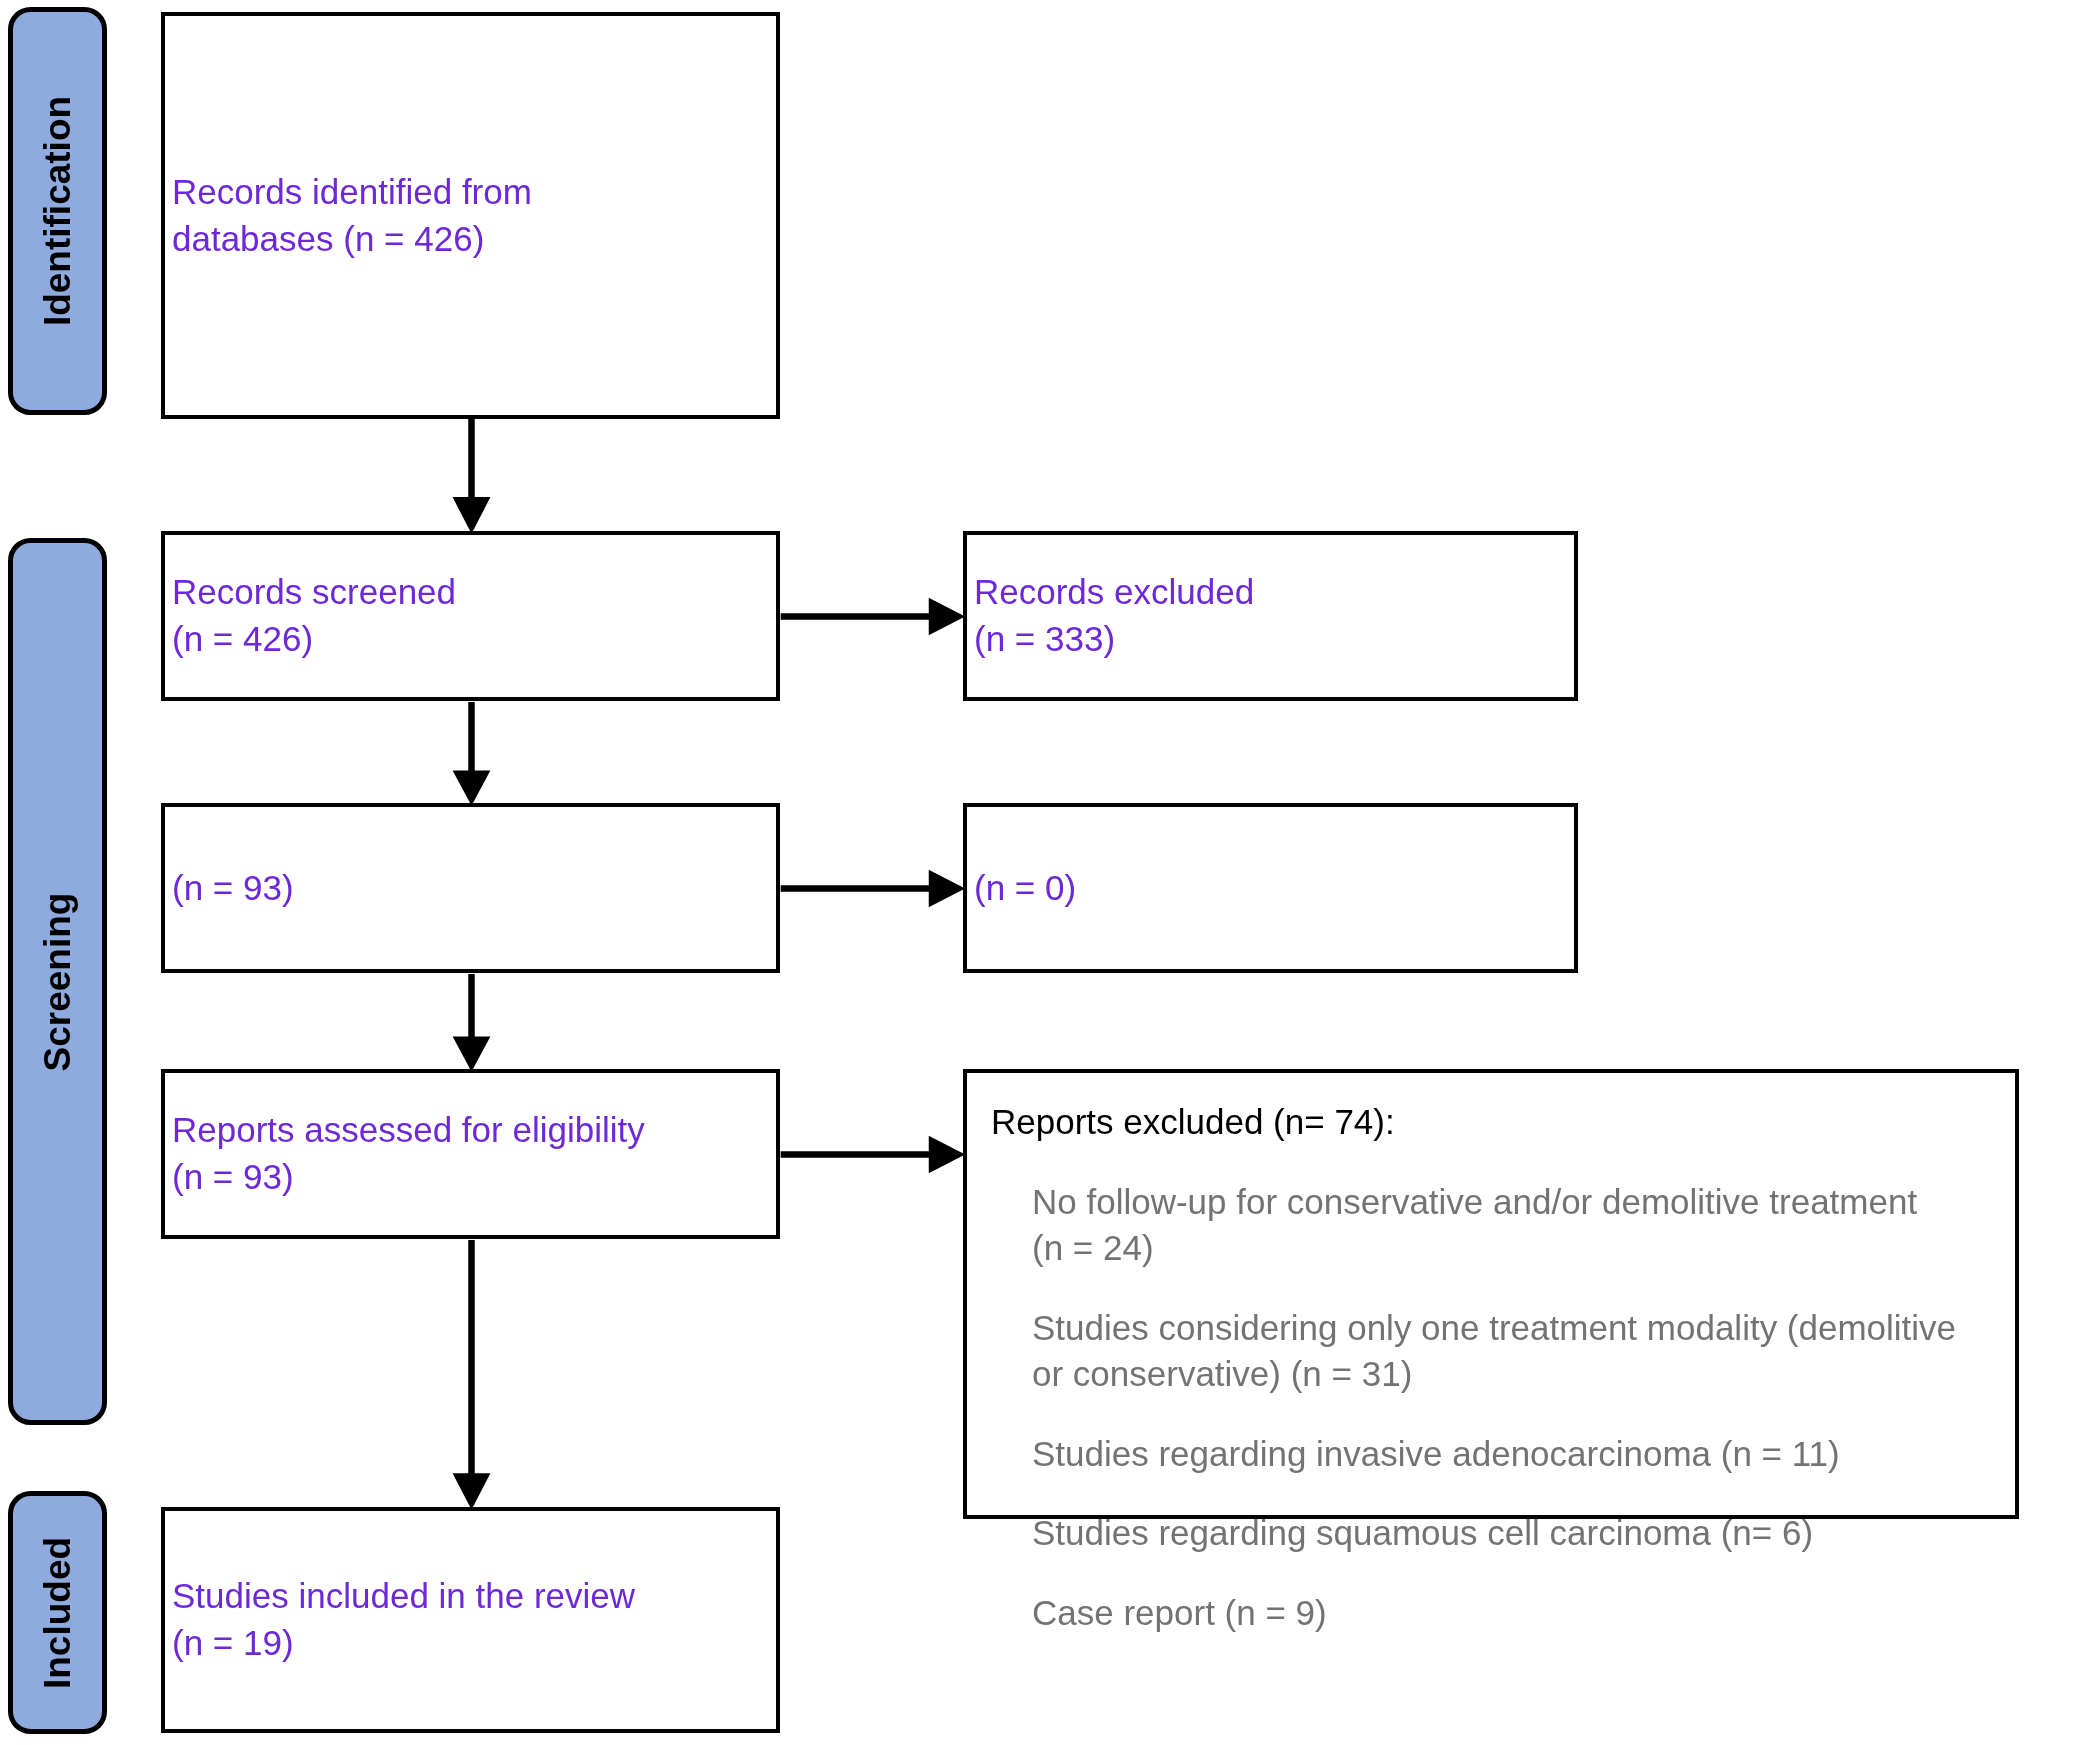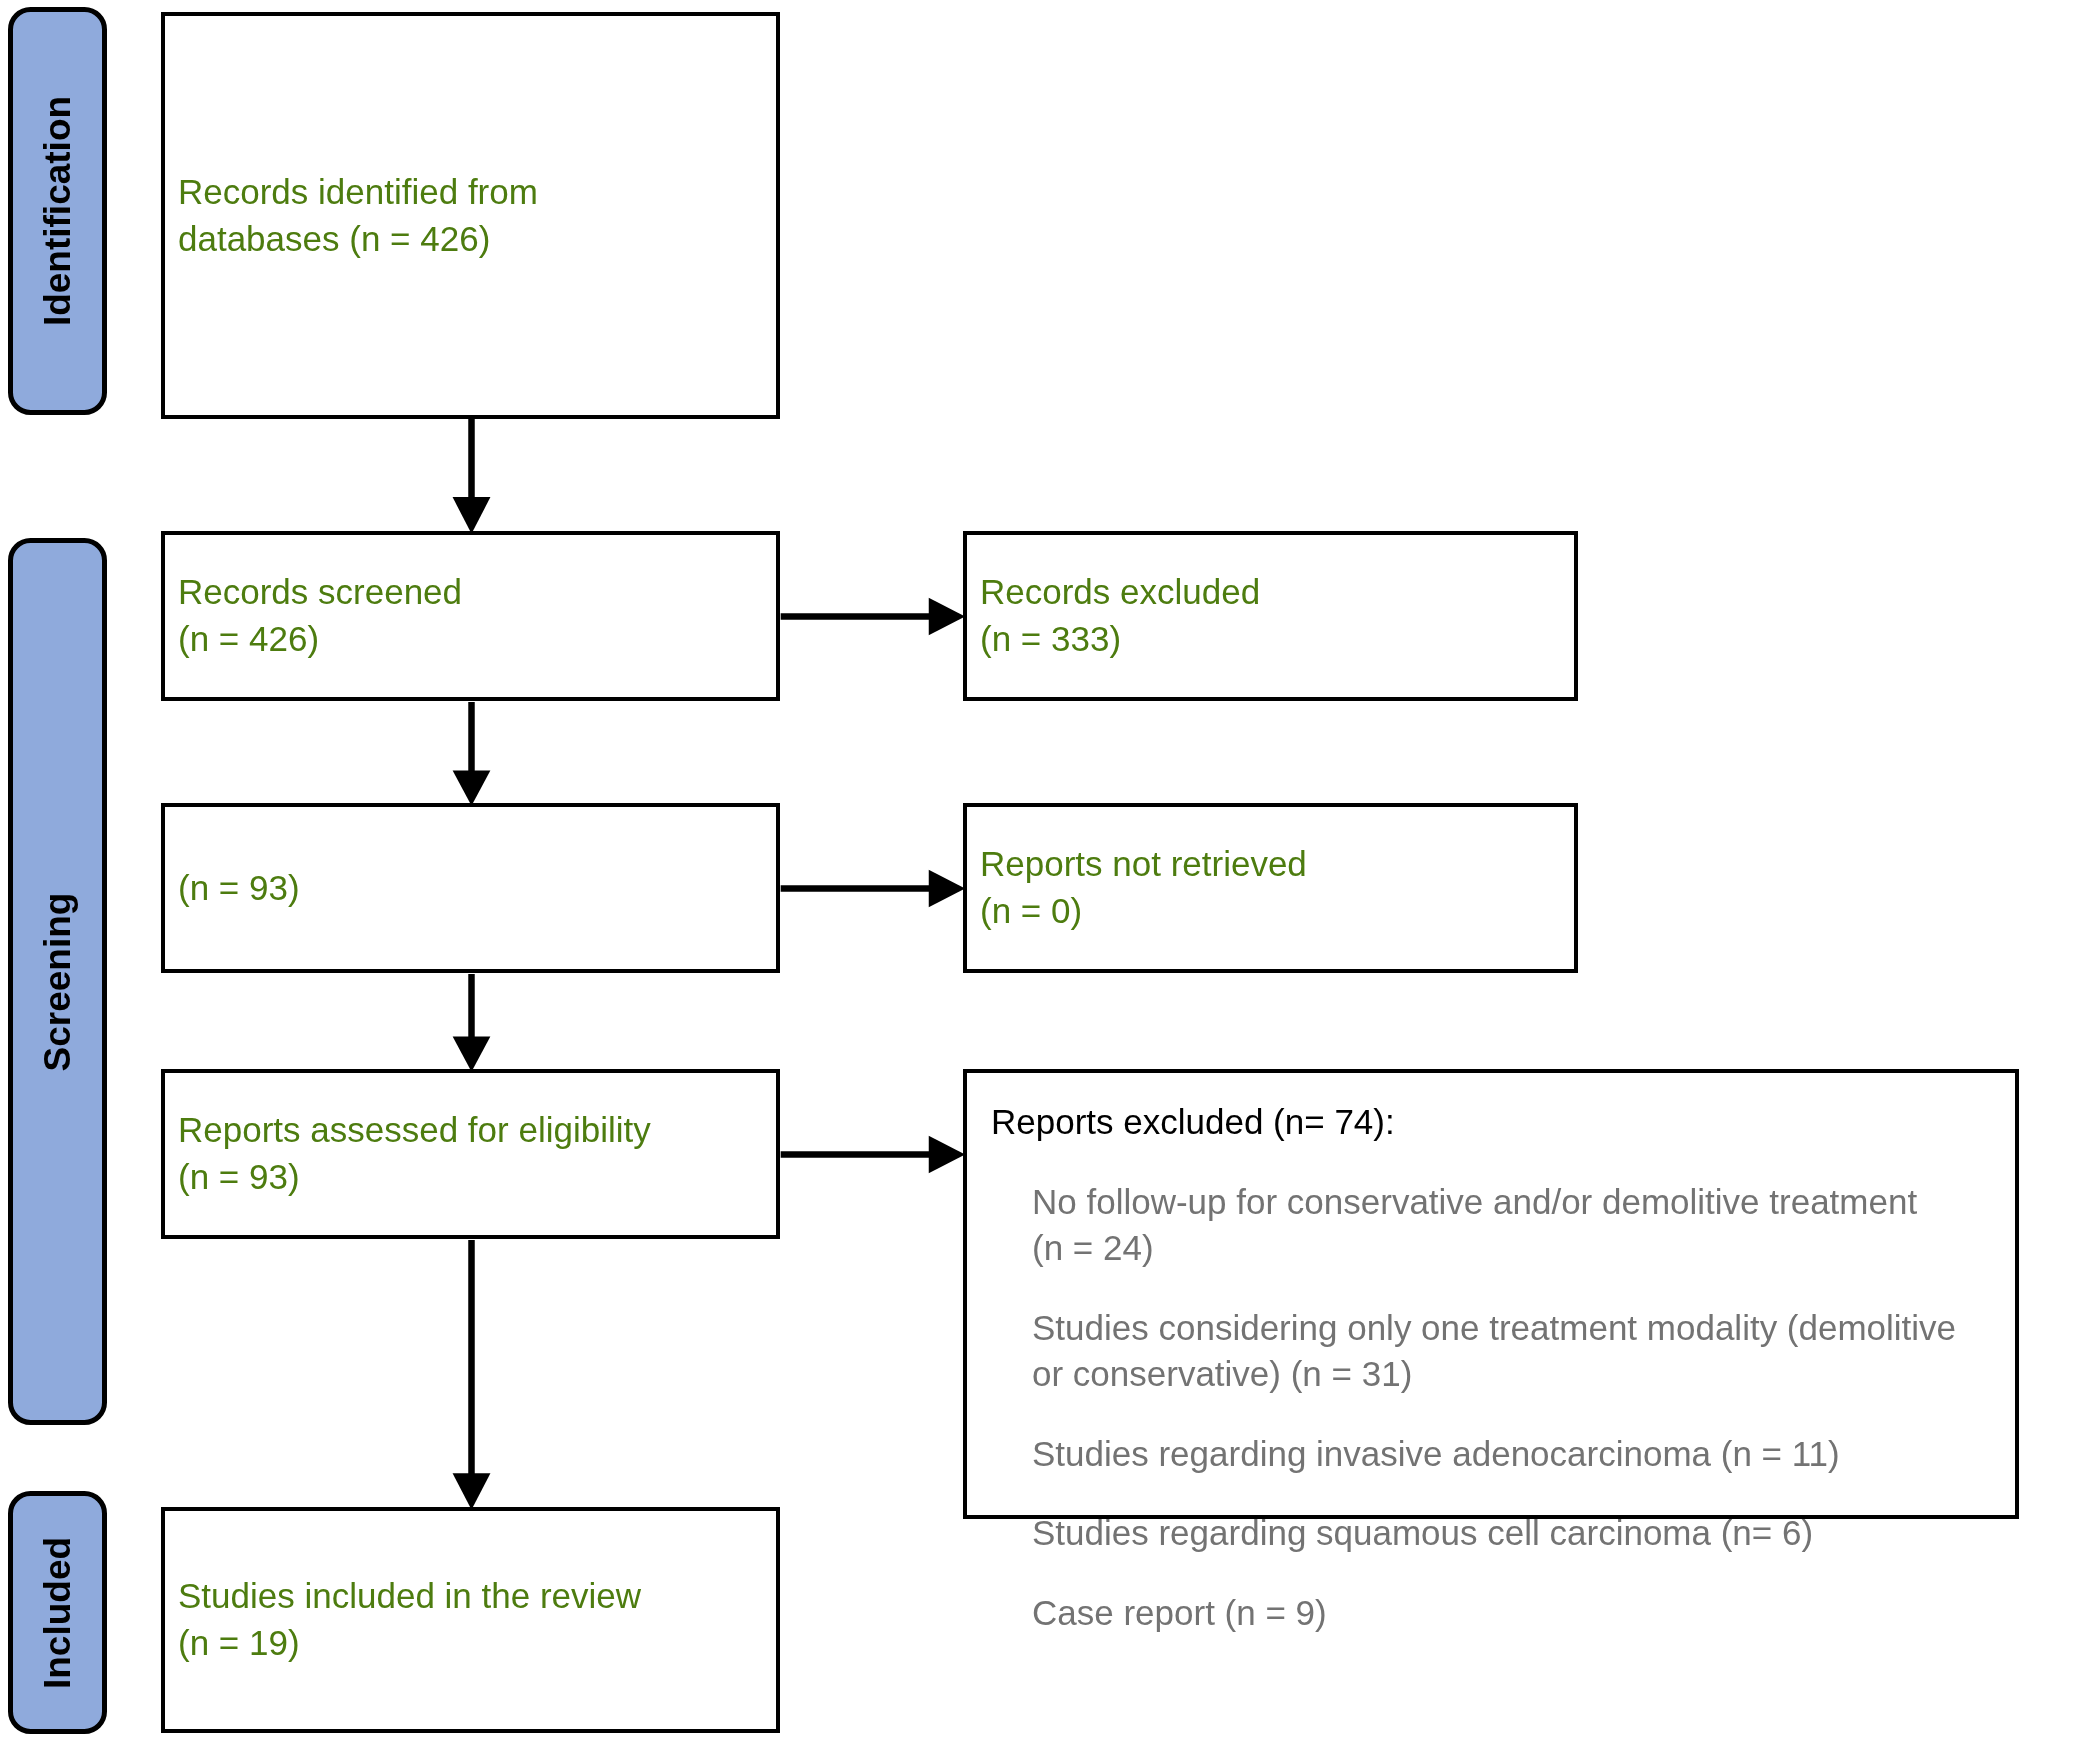--- a/index.html
+++ b/index.html
@@ -42,24 +42,24 @@
   .flow-box {
     position: absolute;
     background: #ffffff;
     border: 4.7px solid #000000;
     box-sizing: border-box;
     display: flex;
     flex-direction: column;
     justify-content: center;
   }
   .flow-box .box-text {
-    padding: 0 13px;
+    padding: 0 7px;
     font-size: 35px;
     line-height: 1.33;
-    color: #4d7c0f;
+    color: #6d28d9;
   }
   .flow-box .box-text .ln {
     display: block;
     white-space: nowrap;
   }
 
   
   .excl-box {
     position: absolute;
     background: #ffffff;
@@ -143,21 +143,20 @@
 
   <div class="flow-box" style="left:963px; top:531px; width:615px; height:170px;">
     <div class="box-text">
       <span class="ln">Records excluded</span>
       <span class="ln">(n = 333)</span>
     </div>
   </div>
 
   <div class="flow-box" style="left:963px; top:803px; width:615px; height:170px;">
     <div class="box-text">
-      <span class="ln">Reports not retrieved</span>
       <span class="ln">(n = 0)</span>
     </div>
   </div>
 
   <div class="excl-box" style="left:963px; top:1069px; width:1056px; height:450px;">
 
     <div class="excl-title">Reports excluded (n= 74):</div>
 
     <div class="excl-item">
       <span class="ln">No follow-up for conservative and/or demolitive treatment</span>

